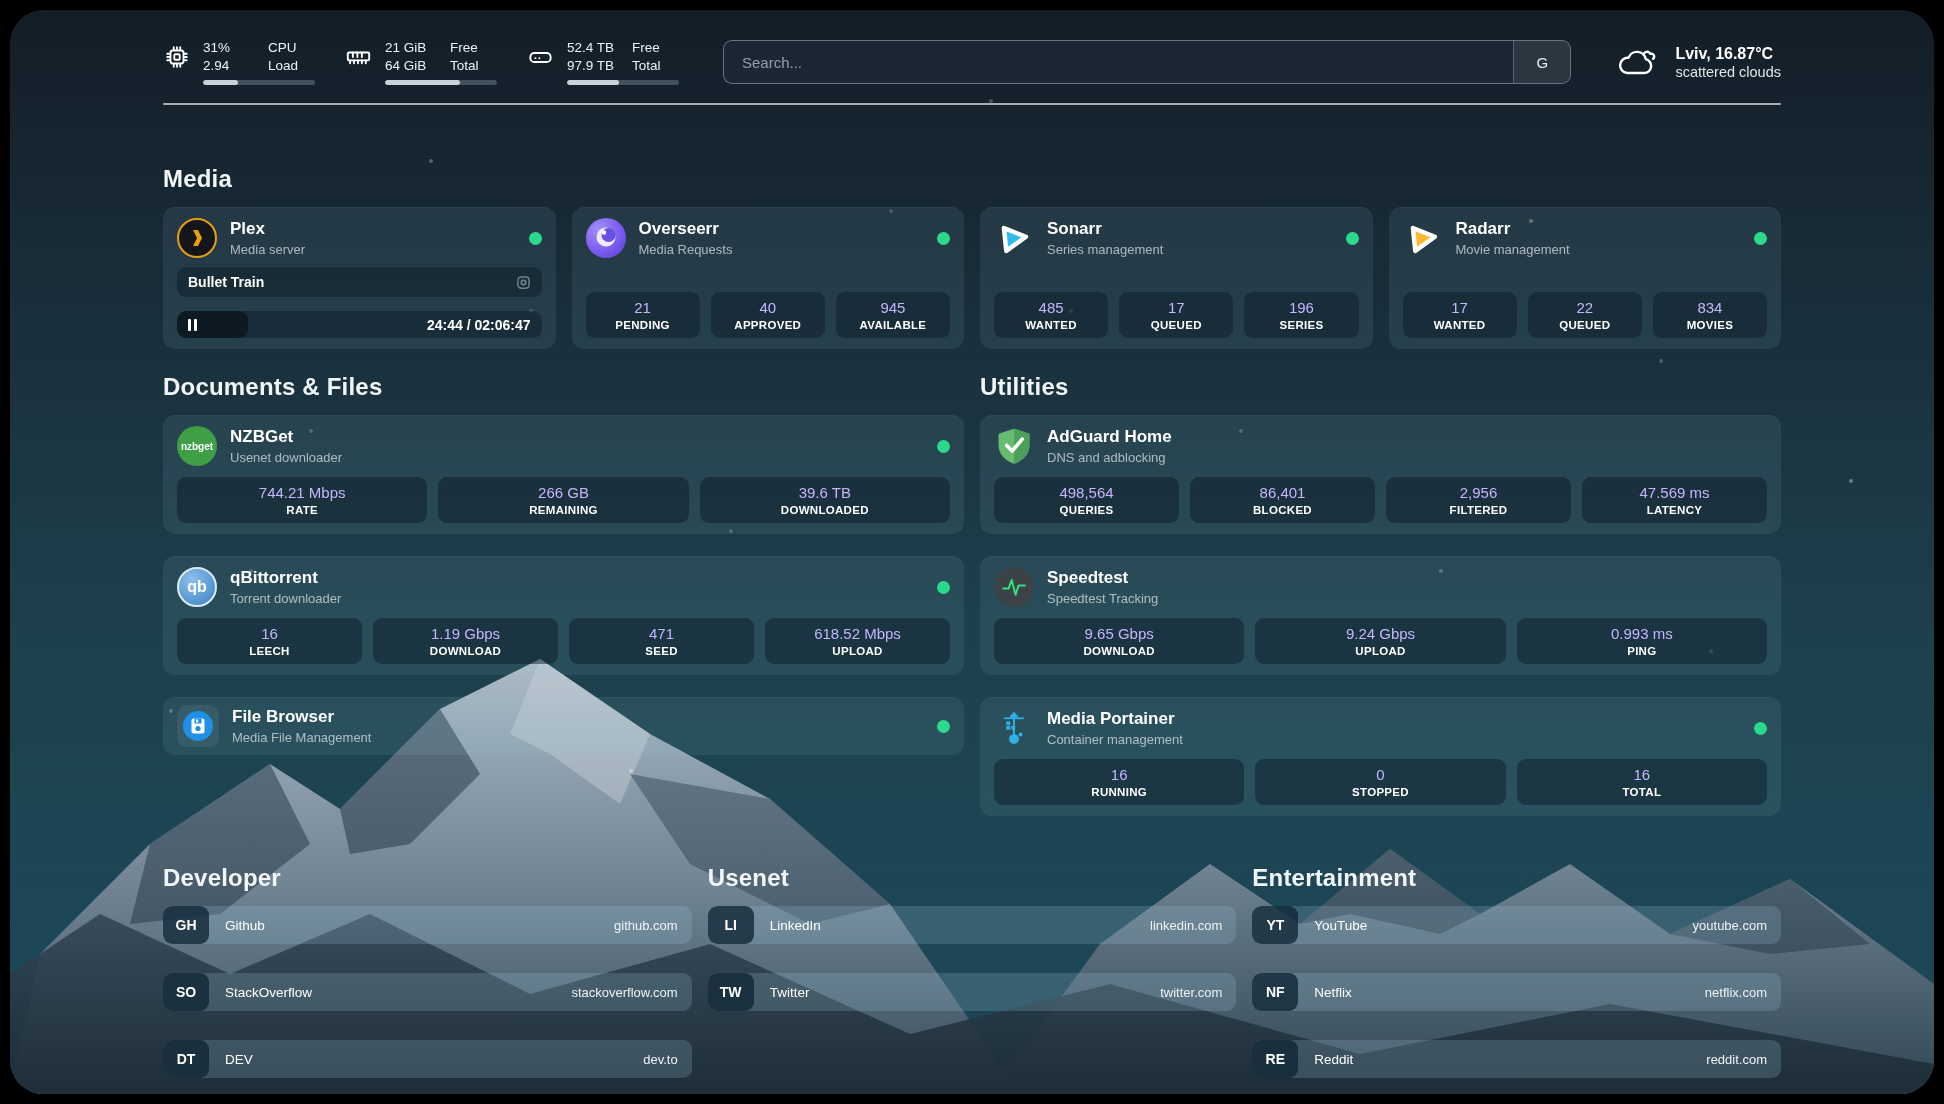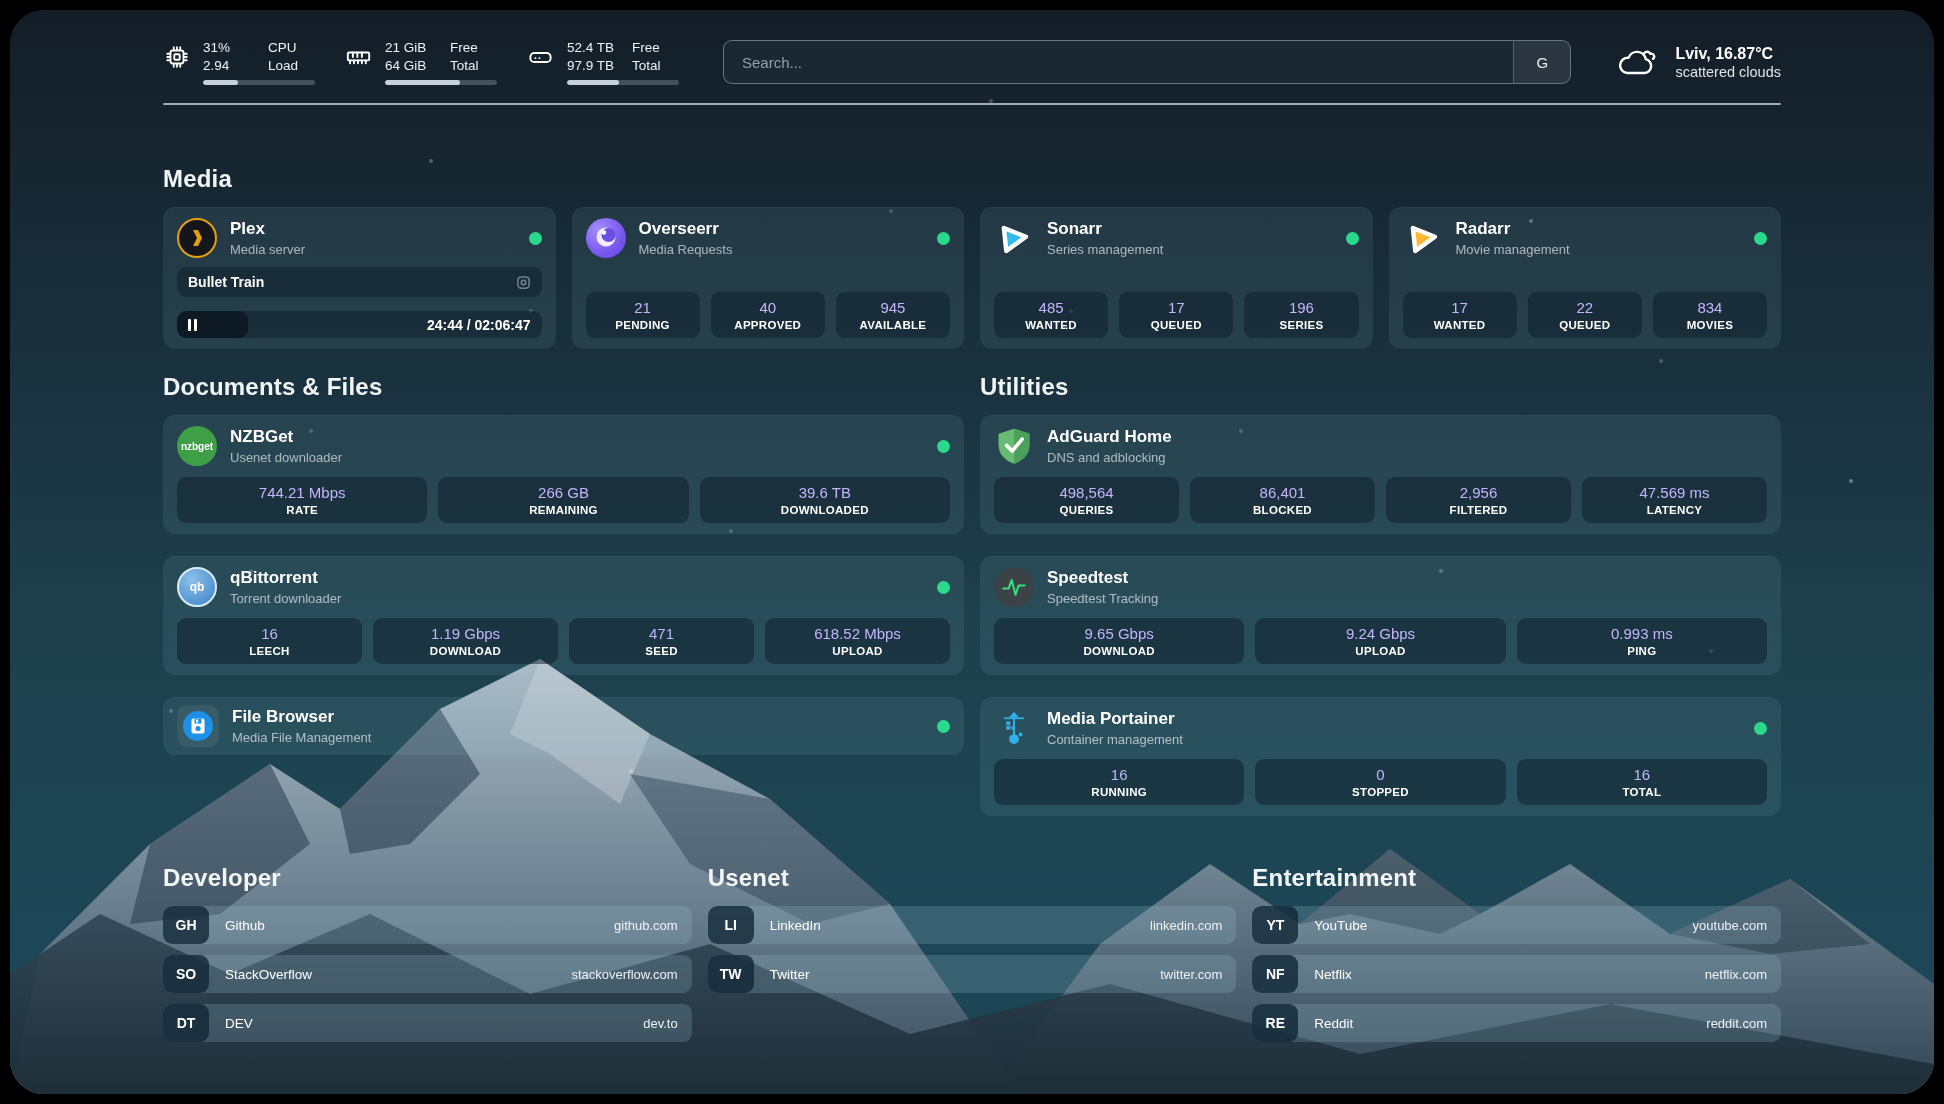--- a/index.html
+++ b/index.html
@@ -63,21 +63,21 @@
   .np-icon{margin-left:auto;opacity:.45;display:flex;}
   .player-row{margin-top:14px;height:27px;border-radius:9px;background:rgba(11,28,39,.5);position:relative;overflow:hidden;}
   .player-fill{position:absolute;left:0;top:0;bottom:0;width:19.5%;background:rgba(6,14,22,.62);border-radius:9px;}
   .pause-btn{position:absolute;left:11px;top:50%;transform:translateY(-50%);display:flex;gap:3px;cursor:pointer;}
   .pause-btn span{display:block;width:3px;height:12px;background:#fff;border-radius:1px;}
   .player-time{position:absolute;right:11px;top:50%;transform:translateY(-50%);font-size:14px;font-weight:600;color:#fff;white-space:nowrap;}
 
   
   .links-grid{display:grid;grid-template-columns:1fr 1fr 1fr;gap:16px;margin-top:48px;}
   .links-col .section-heading{margin-bottom:14px;}
-  .link-rows{display:flex;flex-direction:column;gap:11px;text-align:right;}
+  .link-rows{display:flex;flex-direction:column;gap:29px;text-align:right;}
   .link-row{height:38px;border-radius:9px;background:rgba(157,197,212,.22);display:flex;align-items:center;overflow:hidden;cursor:pointer;}
   .link-abbr{width:46px;height:100%;background:rgba(15,37,52,.78);color:#fff;font-size:14px;font-weight:600;display:flex;align-items:center;justify-content:center;border-radius:9px;flex:none;}
   .link-name{margin-left:16px;font-size:13.5px;color:#fff;}
   .link-url{margin-left:auto;margin-right:14px;font-size:13px;color:#eef3f6;}
 
   
   .circle-text{color:#fff;font-weight:700;}
 </style>
 </head>
 <body>
@@ -360,21 +360,21 @@
               <div class="stat-box">
                 <div class="stat-value">39.6 TB</div>
                   <div class="stat-label">DOWNLOADED</div>
               </div>
             </div>
           </div>
 
           <div class="card">
             <div class="card-head">
               <span class="app-icon" style="background:radial-gradient(circle at 35% 30%,#8cc0e8 0%,#5b9bd5 60%,#3e7fbe 100%);border:2px solid #dcebf7;box-sizing:border-box;">
-                <span class="circle-text" style="font-size:12px;">qb</span>
+                <span class="circle-text" style="font-size:16px;">qb</span>
               </span>
               <span class="card-titles">
                 <span class="card-name">qBittorrent</span>
                 <span class="card-sub">Torrent downloader</span>
               </span>
               <span class="status-dot"></span>
             </div>
             <div class="stat-row">
               <div class="stat-box">
                 <div class="stat-value">16</div>

